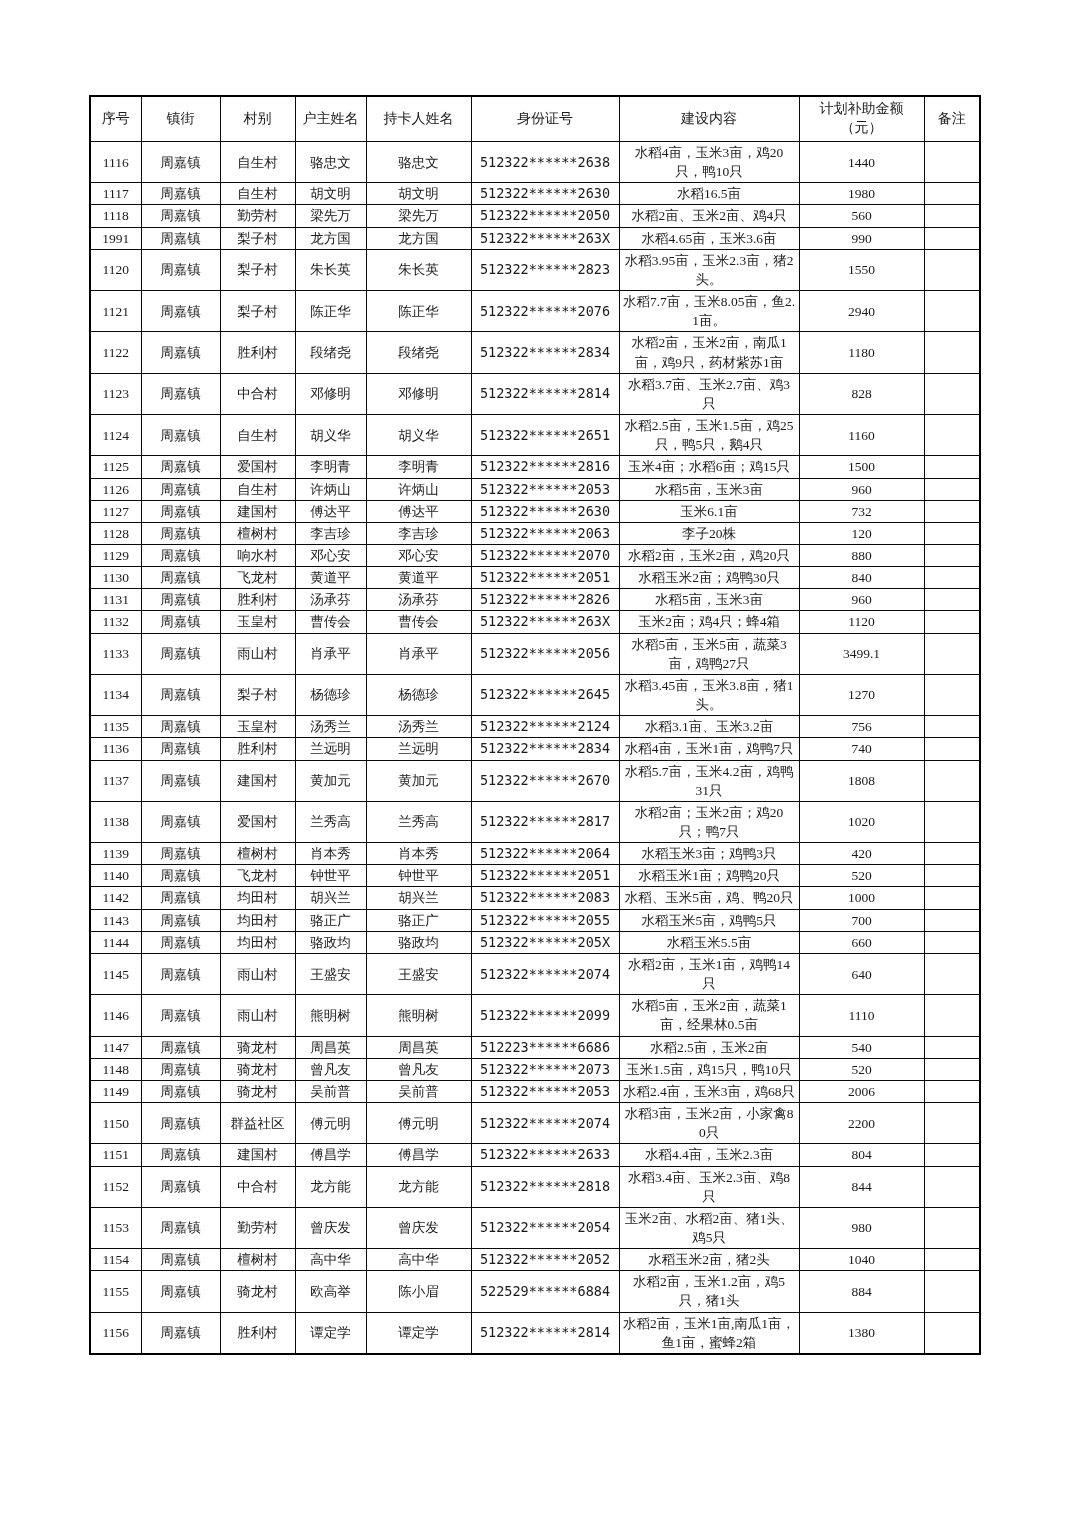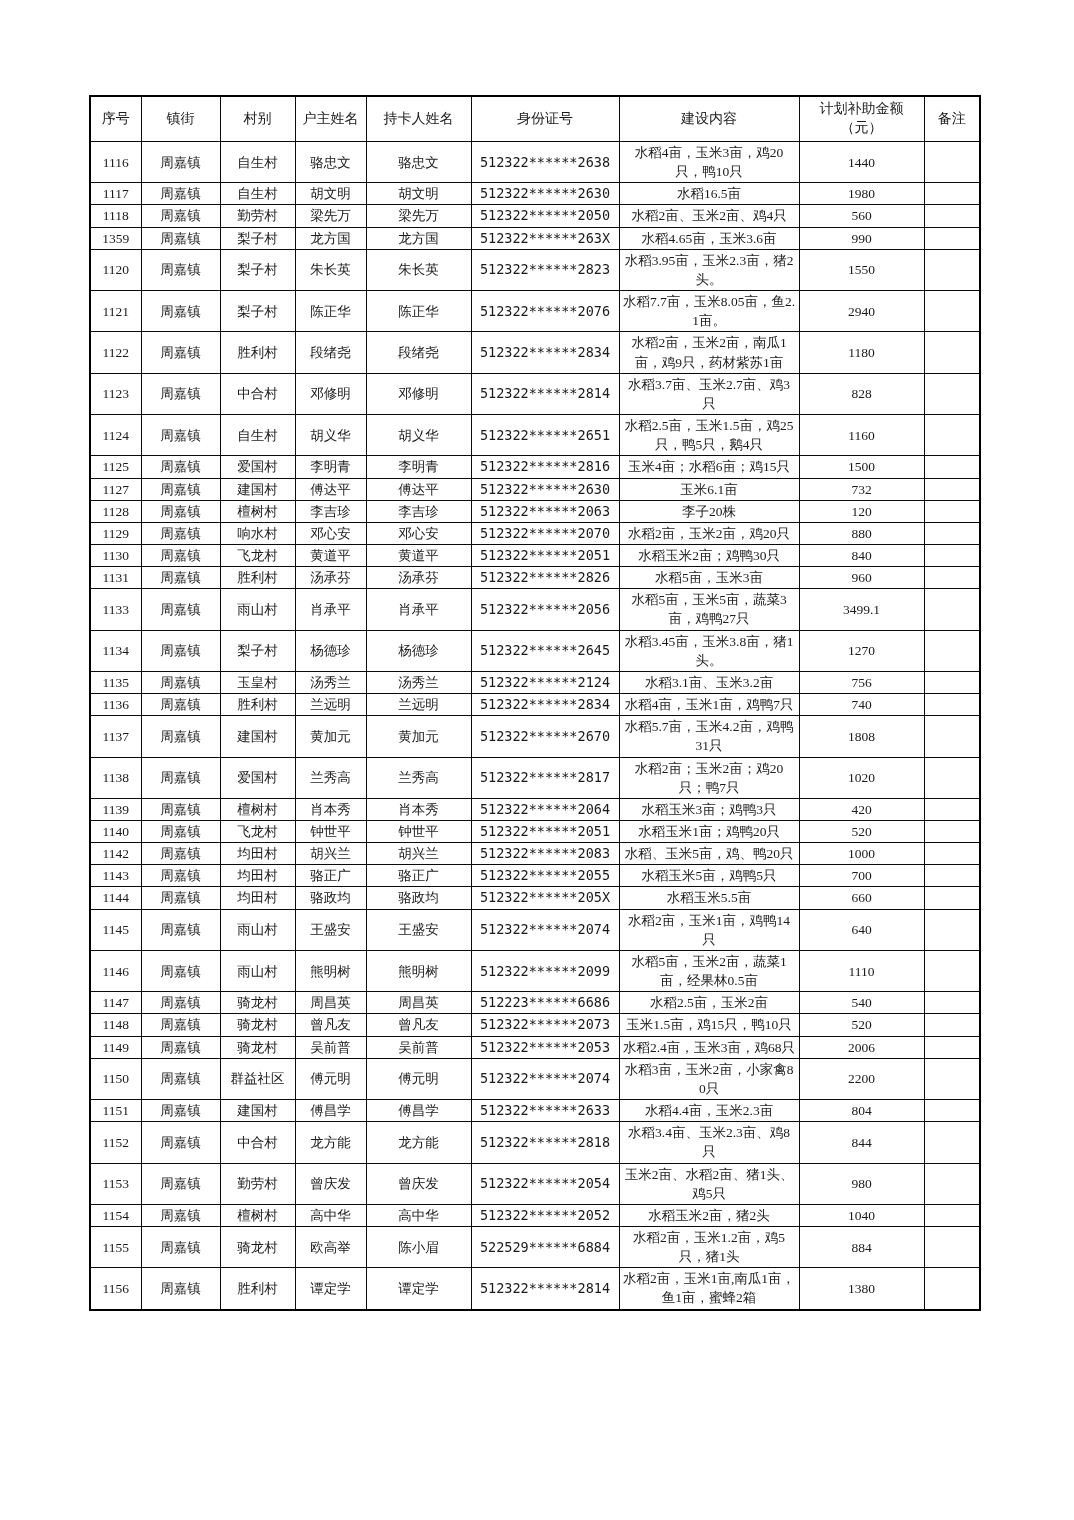--- a/index.html
+++ b/index.html
@@ -121,21 +121,21 @@
           <td class="col-1">周嘉镇</td>
           <td class="col-2">勤劳村</td>
           <td class="col-3">梁先万</td>
           <td class="col-4">梁先万</td>
           <td class="col-5">512322******2050</td>
           <td class="col-6">水稻2亩、玉米2亩、鸡4只</td>
           <td class="col-7">560</td>
           <td class="col-8"></td>
         </tr>
         <tr>
-          <td class="col-0">1359</td>
+          <td class="col-0">1991</td>
           <td class="col-1">周嘉镇</td>
           <td class="col-2">梨子村</td>
           <td class="col-3">龙方国</td>
           <td class="col-4">龙方国</td>
           <td class="col-5">512322******263X</td>
           <td class="col-6">水稻4.65亩，玉米3.6亩</td>
           <td class="col-7">990</td>
           <td class="col-8"></td>
         </tr>
         <tr>
@@ -198,20 +198,31 @@
           <td class="col-1">周嘉镇</td>
           <td class="col-2">爱国村</td>
           <td class="col-3">李明青</td>
           <td class="col-4">李明青</td>
           <td class="col-5">512322******2816</td>
           <td class="col-6">玉米4亩；水稻6亩；鸡15只</td>
           <td class="col-7">1500</td>
           <td class="col-8"></td>
         </tr>
         <tr>
+          <td class="col-0">1126</td>
+          <td class="col-1">周嘉镇</td>
+          <td class="col-2">自生村</td>
+          <td class="col-3">许炳山</td>
+          <td class="col-4">许炳山</td>
+          <td class="col-5">512322******2053</td>
+          <td class="col-6">水稻5亩，玉米3亩</td>
+          <td class="col-7">960</td>
+          <td class="col-8"></td>
+        </tr>
+        <tr>
           <td class="col-0">1127</td>
           <td class="col-1">周嘉镇</td>
           <td class="col-2">建国村</td>
           <td class="col-3">傅达平</td>
           <td class="col-4">傅达平</td>
           <td class="col-5">512322******2630</td>
           <td class="col-6">玉米6.1亩</td>
           <td class="col-7">732</td>
           <td class="col-8"></td>
         </tr>
@@ -253,20 +264,31 @@
           <td class="col-1">周嘉镇</td>
           <td class="col-2">胜利村</td>
           <td class="col-3">汤承芬</td>
           <td class="col-4">汤承芬</td>
           <td class="col-5">512322******2826</td>
           <td class="col-6">水稻5亩，玉米3亩</td>
           <td class="col-7">960</td>
           <td class="col-8"></td>
         </tr>
         <tr>
+          <td class="col-0">1132</td>
+          <td class="col-1">周嘉镇</td>
+          <td class="col-2">玉皇村</td>
+          <td class="col-3">曹传会</td>
+          <td class="col-4">曹传会</td>
+          <td class="col-5">512322******263X</td>
+          <td class="col-6">玉米2亩；鸡4只；蜂4箱</td>
+          <td class="col-7">1120</td>
+          <td class="col-8"></td>
+        </tr>
+        <tr>
           <td class="col-0">1133</td>
           <td class="col-1">周嘉镇</td>
           <td class="col-2">雨山村</td>
           <td class="col-3">肖承平</td>
           <td class="col-4">肖承平</td>
           <td class="col-5">512322******2056</td>
           <td class="col-6">水稻5亩，玉米5亩，蔬菜3亩，鸡鸭27只</td>
           <td class="col-7">3499.1</td>
           <td class="col-8"></td>
         </tr>

